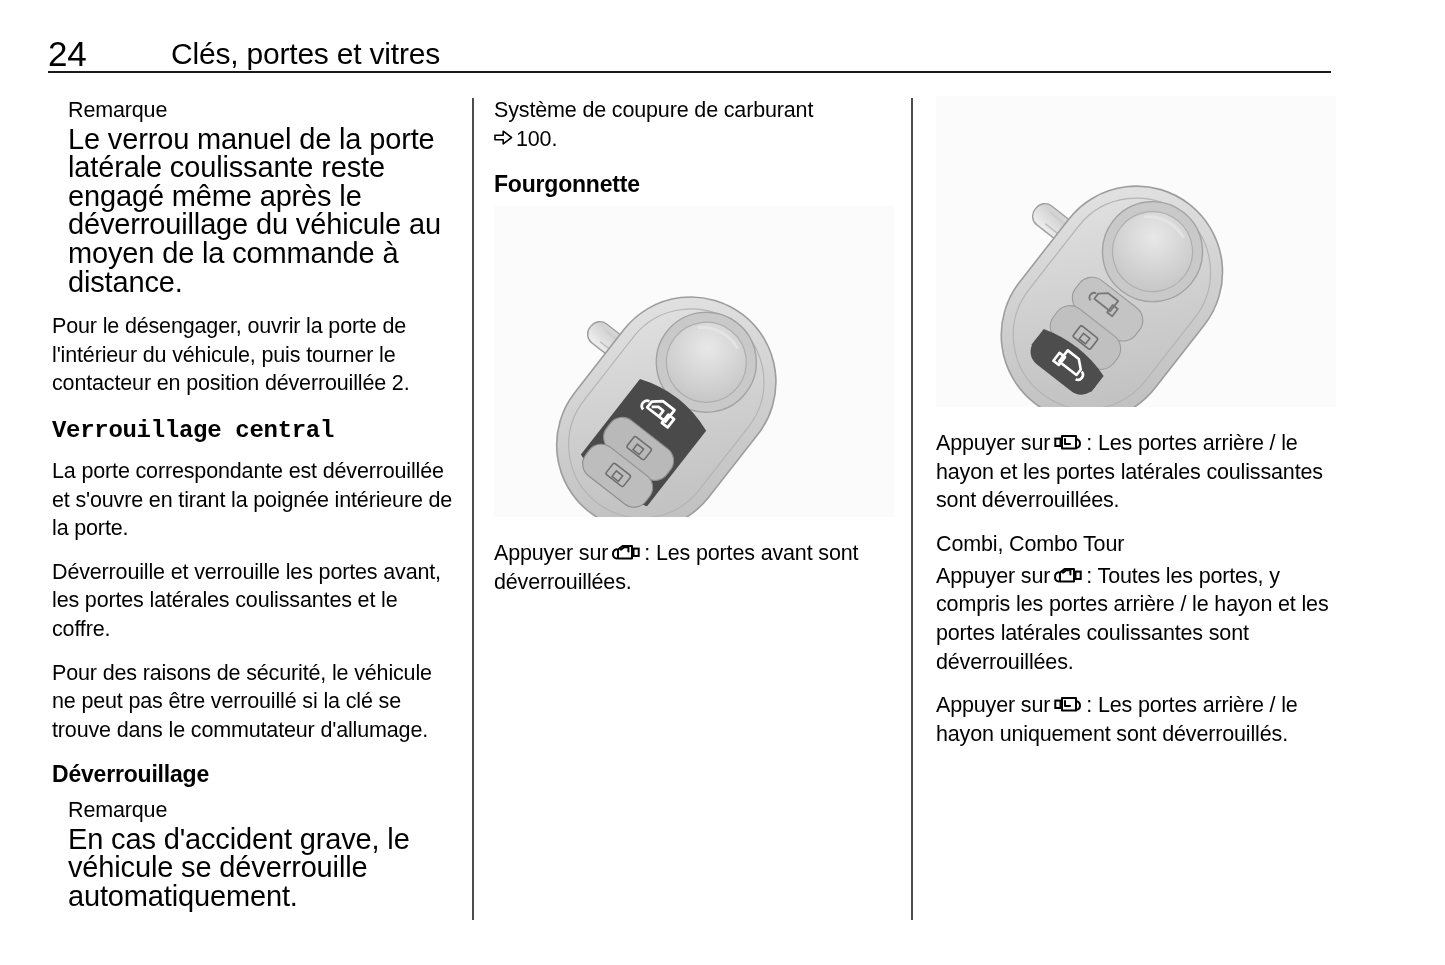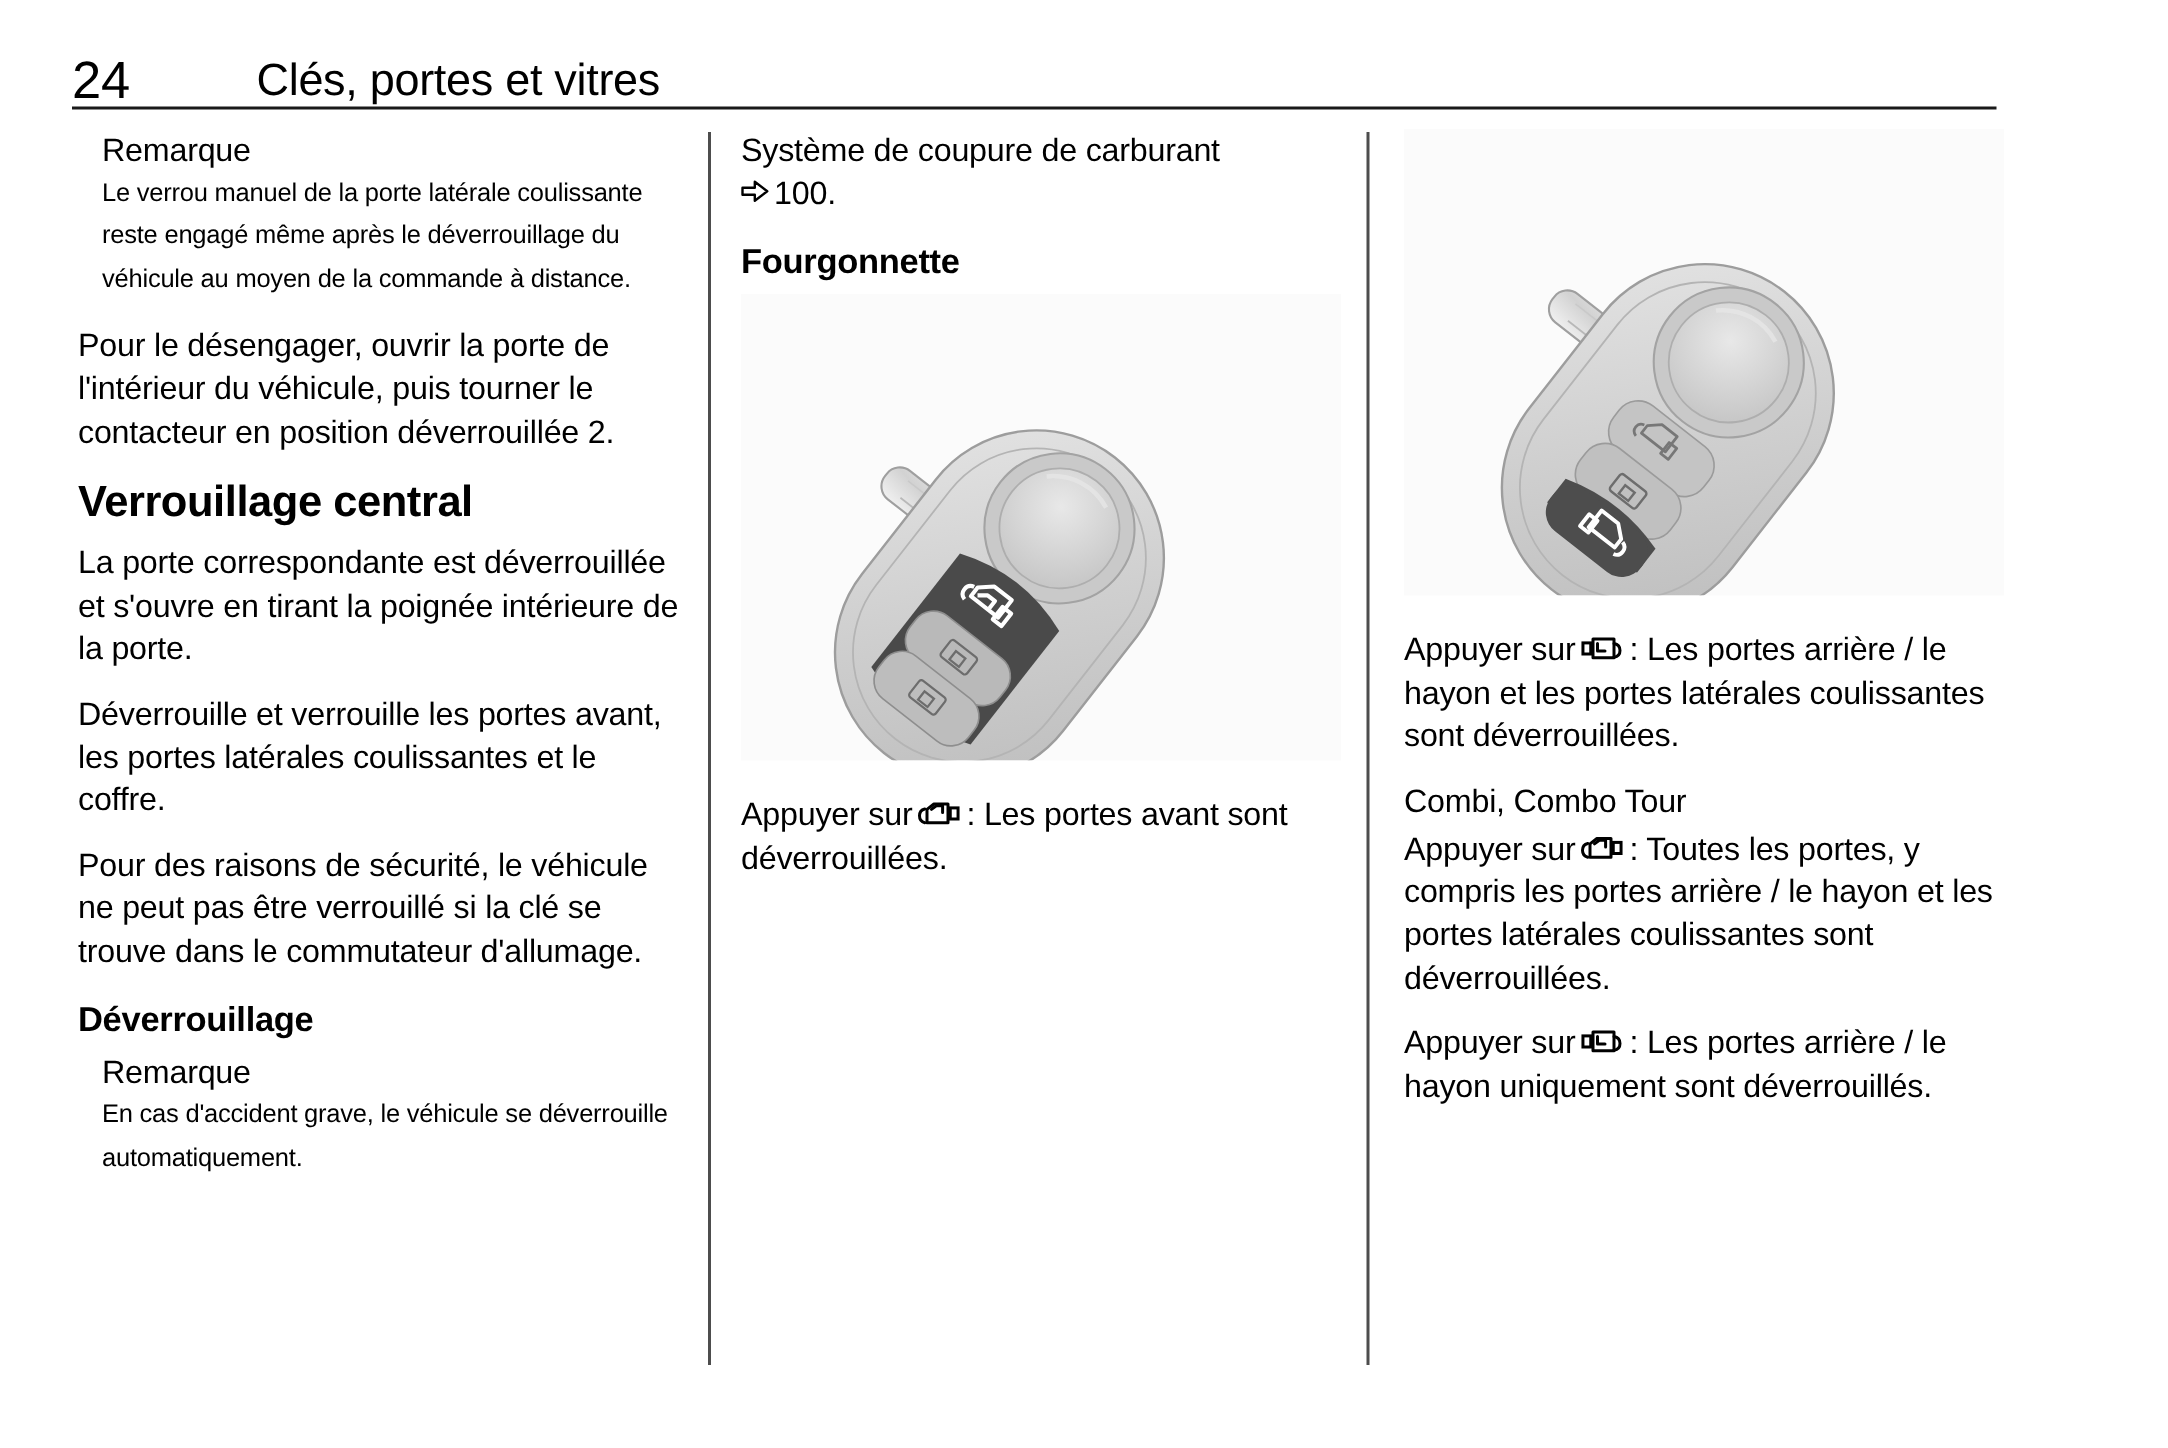--- a/index.html
+++ b/index.html
@@ -47,21 +47,21 @@
     top: 71px;
     width: 1283px;
     height: 2px;
     background: #1a1a1a;
   }
 
   
   .columns {
     position: absolute;
     left: 0;
-    top: 86px;
+    top: 96px;
     width: 1311px;
     height: 830px;
   }
   .col {
     position: absolute;
     top: 0;
     width: 404px;
   }
   .col-1 { left: 52px; }
   .col-2 { left: 494px; }
@@ -91,29 +91,30 @@
   .note-block {
     margin-left: 16px;
     margin-bottom: 16px;
   }
   .note-title {
     font-size: 21.5px;
     line-height: 28.6px;
     letter-spacing: -0.15px;
   }
   .note-text {
-    font-size: 17px;
+    font-size: 29px;
     line-height: 28.6px;
     letter-spacing: -0.15px;
   }
   .h-section {
-    font-size: 29px;
+    font-size: 24px;
     line-height: 36px;
     letter-spacing: -0.3px;
     margin-bottom: 8px;
+    font-family: Liberation Mono, monospace;
   }
   .h-sub {
     font-size: 23px;
     line-height: 30px;
     letter-spacing: -0.2px;
     margin-top: 12px;
     margin-bottom: 7px;
   }
   .h-sub2 {
     font-size: 21.5px;

